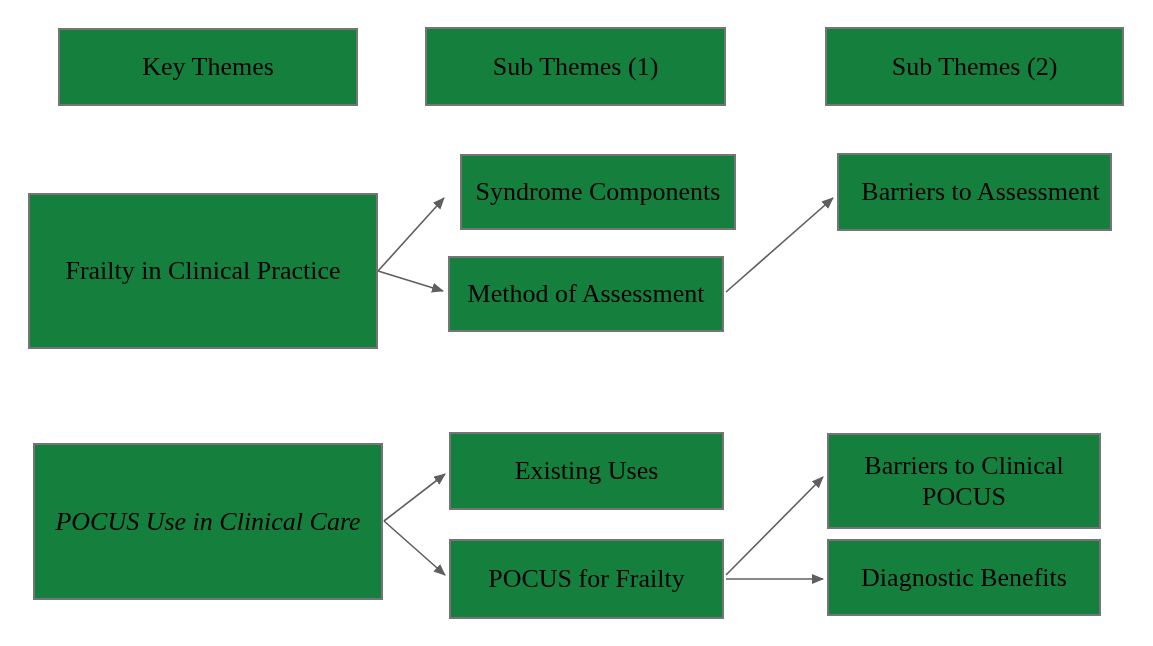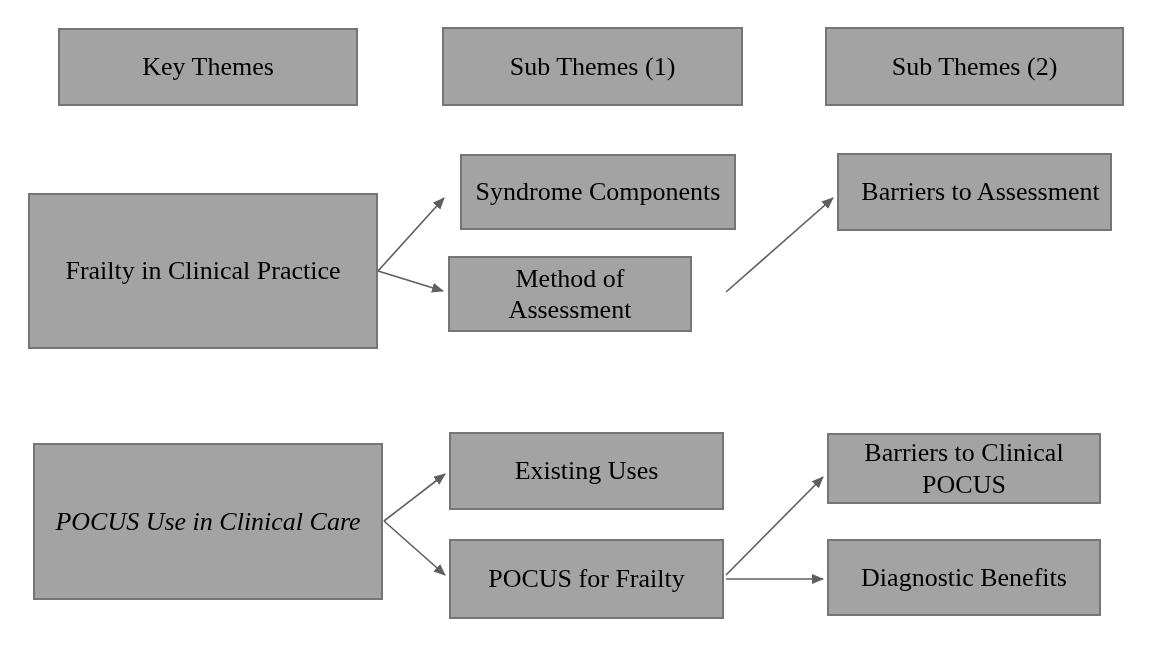--- a/index.html
+++ b/index.html
@@ -14,44 +14,44 @@
     overflow: hidden;
   }
   .edges-layer {
     position: absolute;
     left: 0; top: 0;
     width: 1153px; height: 646px;
     pointer-events: none;
   }
   .node {
     position: absolute;
-    background: #a3a3a3;
+    background: #15803d;
     border: 2px solid #757575;
     display: flex;
     align-items: center;
     justify-content: center;
     text-align: center;
     font-size: 26px;
     line-height: 1.2;
     padding: 2px 8px;
   }
   
   .n-key-themes            { left: 58px;  top: 28px;  width: 300px; height: 78px; }
-  .n-sub-themes-1          { left: 442px; top: 27px;  width: 301px; height: 79px; }
+  .n-sub-themes-1          { left: 425px; top: 27px;  width: 301px; height: 79px; }
   .n-sub-themes-2          { left: 825px; top: 27px;  width: 299px; height: 79px; }
   
   .n-frailty               { left: 28px;  top: 193px; width: 350px; height: 156px; }
   .n-syndrome-components   { left: 460px; top: 154px; width: 276px; height: 76px; }
-  .n-method-of-assessment  { left: 448px; top: 256px; width: 244px; height: 76px; }
+  .n-method-of-assessment  { left: 448px; top: 256px; width: 276px; height: 76px; }
   .n-barriers-assessment   { left: 837px; top: 153px; width: 275px; height: 78px; padding-left: 20px; }
   
   .n-pocus-use             { left: 33px;  top: 443px; width: 350px; height: 157px; font-style: italic; }
   .n-existing-uses         { left: 449px; top: 432px; width: 275px; height: 78px; }
   .n-pocus-for-frailty     { left: 449px; top: 539px; width: 275px; height: 80px; }
-  .n-barriers-pocus        { left: 827px; top: 433px; width: 274px; height: 71px; }
+  .n-barriers-pocus        { left: 827px; top: 433px; width: 274px; height: 96px; }
   .n-diagnostic-benefits   { left: 827px; top: 539px; width: 274px; height: 77px; }
 </style>
 </head>
 <body>
 
 <div class="canvas">
 
   <svg class="edges-layer" width="1153" height="646" viewBox="0 0 1153 646" xmlns="http://www.w3.org/2000/svg">
     <defs>
       <marker id="arrowhead" markerUnits="userSpaceOnUse" markerWidth="13" markerHeight="11" refX="11" refY="5" orient="auto">

